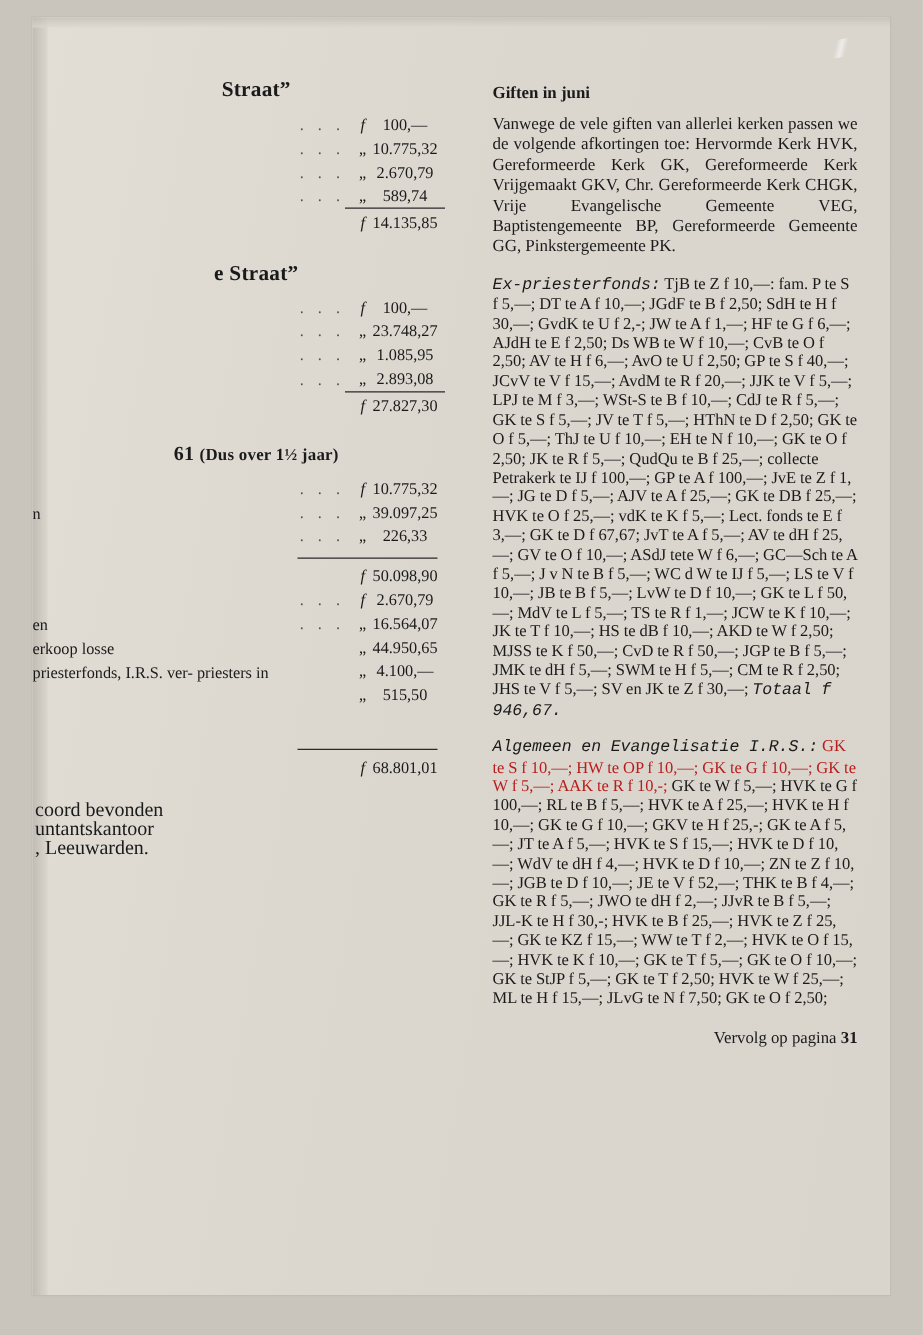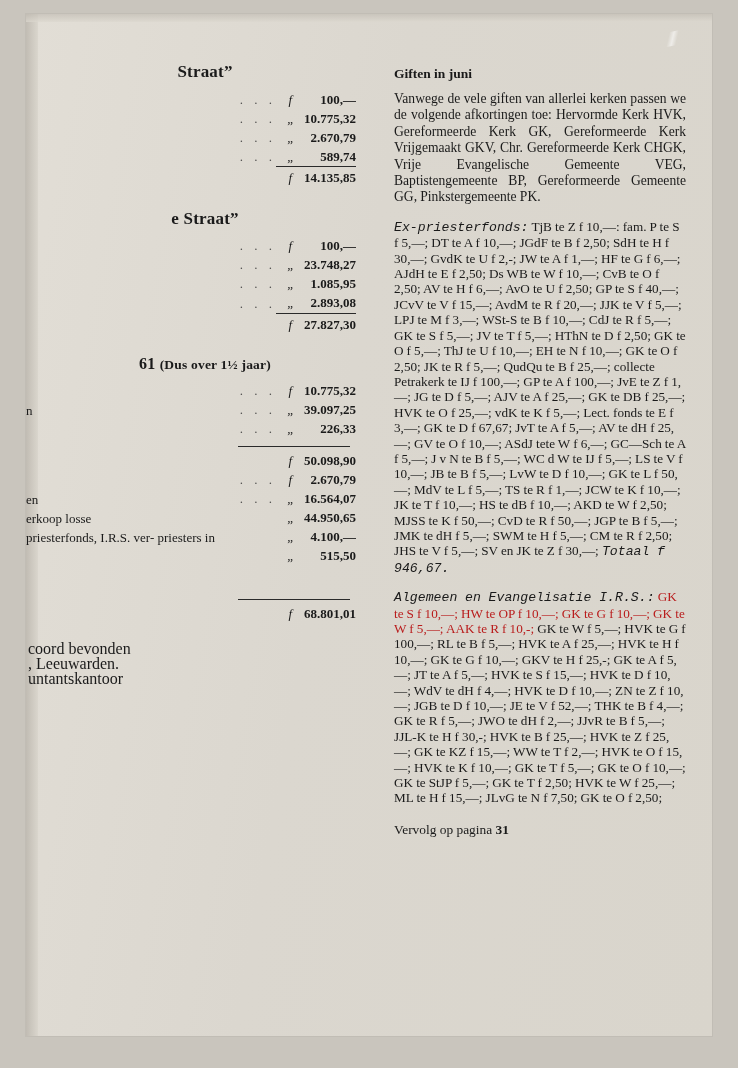--- a/index.html
+++ b/index.html
@@ -118,24 +118,23 @@
     font-style: italic;
     font-size: 13px;
     padding-right: 3px;
   }
   td.cur.quote {
     font-style: normal;
     letter-spacing: -1px;
   }
   td.amt {
     width: 64px;
-    text-align: right;
+    text-align: center;
     font-size: 13px;
     padding-right: 6px;
-    font-weight: bold;
   }
   tr.total td {
     padding-top: 3px;
   }
   tr.total td.cur, tr.total td.amt {
     border-top: 1px solid #2a2a2a;
     padding-top: 3px;
   }
   tr.spacer td { height: 7px; padding: 0; }
   .rule-long {
@@ -169,20 +168,21 @@
     font-size: 13.2px;
     text-align: left;
   }
   .r-par i, .r-par em { font-style: italic; font-family: Liberation Mono, monospace; }
   .faded {
     color: #b91c1c;
   }
   .r-foot {
     font-size: 13.4px;
     margin-top: 16px;
+    text-align: right;
   }
   .r-foot b { font-weight: bold; }
 </style>
 </head>
 <body>
 
 <div class="page">
   <div class="page-inner"></div>
   <div class="edge-left"></div>
   <div class="edge-top"></div>
@@ -347,22 +347,22 @@
         <td class="lbl"></td>
         <td class="dots"></td>
         <td class="cur">f</td>
         <td class="amt">68.801,01</td>
       </tr>
     </tbody>
       </table>
 
     <div class="foot-note">
       <div>coord bevonden</div>
+      <div>untantskantoor</div>
       <div>, Leeuwarden.</div>
-      <div>untantskantoor</div>
     </div>
   </div>
 
   <div class="col-right">
     <h3 class="r-head">Giften in juni</h3>
 
     <p class="r-par">Vanwege de vele giften van allerlei kerken passen we de volgende afkortingen toe: Hervormde Kerk HVK, Gereformeerde Kerk GK, Gereformeerde Kerk Vrijgemaakt GKV, Chr. Gereformeerde Kerk CHGK, Vrije Evangelische Gemeente VEG, Baptistengemeente BP, Gereformeerde Gemeente GG, Pinkstergemeente PK.</p>
 
     <p class="r-par tight">
       <i>Ex-priesterfonds:</i><span> TjB te Z f 10,—: fam. P te S f 5,—; DT te A f 10,—; JGdF te B f 2,50; SdH te H f 30,—; GvdK te U f 2,-; JW te A f 1,—; HF te G f 6,—; AJdH te E f 2,50; Ds WB te W f 10,—; CvB te O f 2,50; AV te H f 6,—; AvO te U f 2,50; GP te S f 40,—; JCvV te V f 15,—; AvdM te R f 20,—; JJK te V f 5,—; LPJ te M f 3,—; WSt-S te B f 10,—; CdJ te R f 5,—; GK te S f 5,—; JV te T f 5,—; HThN te D f 2,50; GK te O f 5,—; ThJ te U f 10,—; EH te N f 10,—; GK te O f 2,50; JK te R f 5,—; QudQu te B f 25,—; collecte Petrakerk te IJ f 100,—; GP te A f 100,—; JvE te Z f 1,—; JG te D f 5,—; AJV te A f 25,—; GK te DB f 25,—; HVK te O f 25,—; vdK te K f 5,—; Lect. fonds te E f 3,—; GK te D f 67,67; JvT te A f 5,—; AV te dH f 25,—; GV te O f 10,—; ASdJ tete W f 6,—; GC—Sch te A f 5,—; J v N te B f 5,—; WC d W te IJ f 5,—; LS te V f 10,—; JB te B f 5,—; LvW te D f 10,—; GK te L f 50,—; MdV te L f 5,—; TS te R f 1,—; JCW te K f 10,—; JK te T f 10,—; HS te dB f 10,—; AKD te W f 2,50; MJSS te K f 50,—; CvD te R f 50,—; JGP te B f 5,—; JMK te dH f 5,—; SWM te H f 5,—; CM te R f 2,50; JHS te V f 5,—; SV en JK te Z f 30,—;</span>

